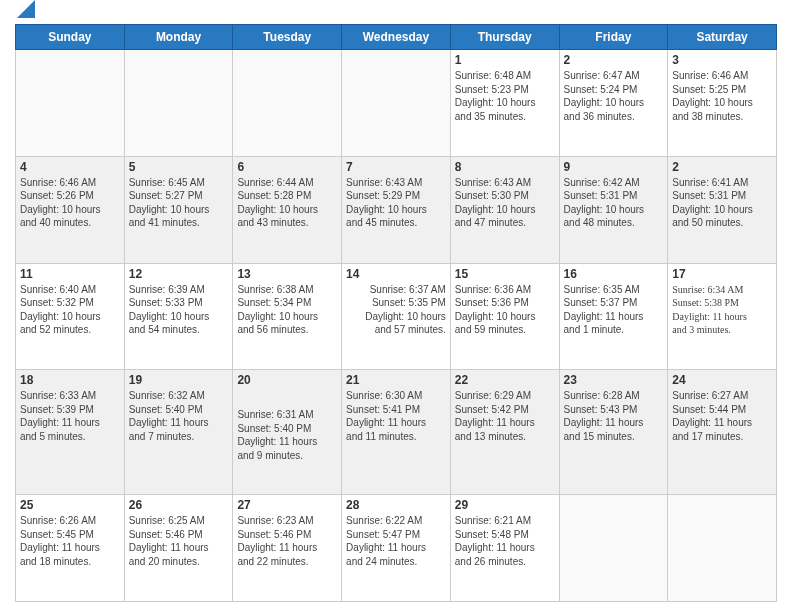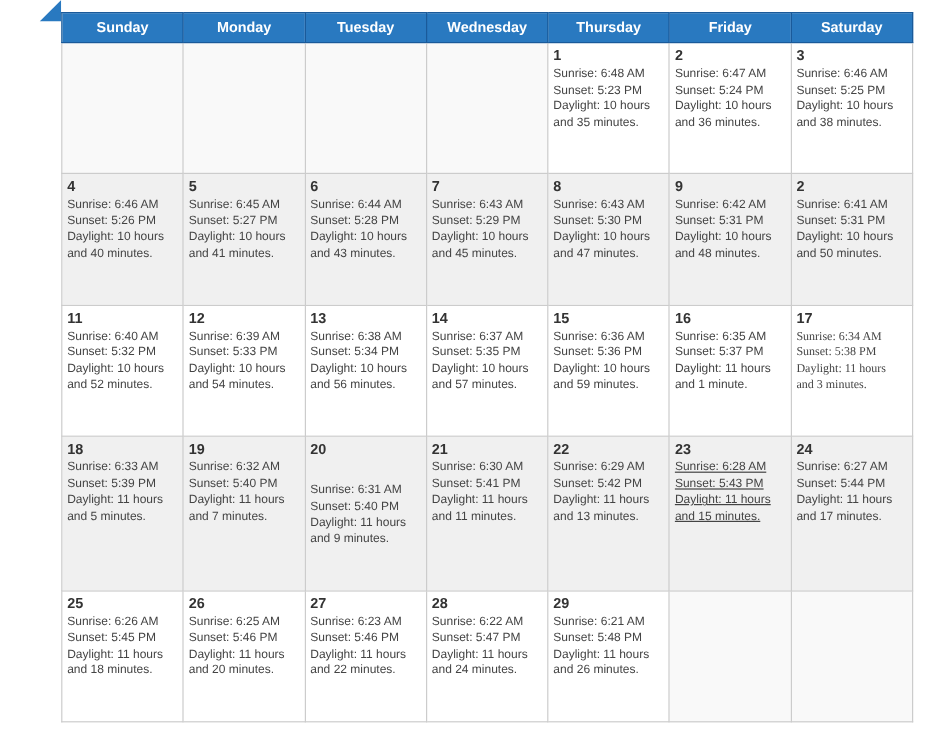--- a/index.html
+++ b/index.html
@@ -6,23 +6,23 @@
     body {
       font-family: Arial, sans-serif;
       background: #fff;
       width: 792px;
       height: 612px;
       overflow: hidden;
     }
     .page {
       width: 792px;
       height: 612px;
-      padding: 10px 31px;
+      padding: 10px 15px;
       display: flex;
-      flex-direction: row;
+      flex-direction: column;
     }
     .header {
       display: flex;
       justify-content: space-between;
       align-items: flex-start;
       margin-bottom: 6px;
     }
     .logo {
       display: flex;
       align-items: center;
@@ -234,21 +234,21 @@
           </td>
           <td>
             <span class="day-num">13</span>
             <div class="day-info" style="white-space: pre-line;">Sunrise: 6:38 AM
 Sunset: 5:34 PM
 Daylight: 10 hours
 and 56 minutes.</div>
           </td>
           <td>
             <span class="day-num">14</span>
-            <div class="day-info" style="white-space: pre-line;">Sunrise: 6:37 AM
+            <div class="day-info" style="white-space: pre-line; text-align: right;">Sunrise: 6:37 AM
 Sunset: 5:35 PM
 Daylight: 10 hours
 and 57 minutes.</div>
           </td>
           <td>
             <span class="day-num">15</span>
             <div class="day-info" style="white-space: pre-line;">Sunrise: 6:36 AM
 Sunset: 5:36 PM
 Daylight: 10 hours
 and 59 minutes.</div>
@@ -299,21 +299,21 @@
           </td>
           <td>
             <span class="day-num">22</span>
             <div class="day-info" style="white-space: pre-line;">Sunrise: 6:29 AM
 Sunset: 5:42 PM
 Daylight: 11 hours
 and 13 minutes.</div>
           </td>
           <td>
             <span class="day-num">23</span>
-            <div class="day-info" style="white-space: pre-line; text-decoration: underline;">Sunrise: 6:28 AM
+            <div class="day-info" style="white-space: pre-line;">Sunrise: 6:28 AM
 Sunset: 5:43 PM
 Daylight: 11 hours
 and 15 minutes.</div>
           </td>
           <td>
             <span class="day-num">24</span>
             <div class="day-info" style="white-space: pre-line;">Sunrise: 6:27 AM
 Sunset: 5:44 PM
 Daylight: 11 hours
 and 17 minutes.</div>

